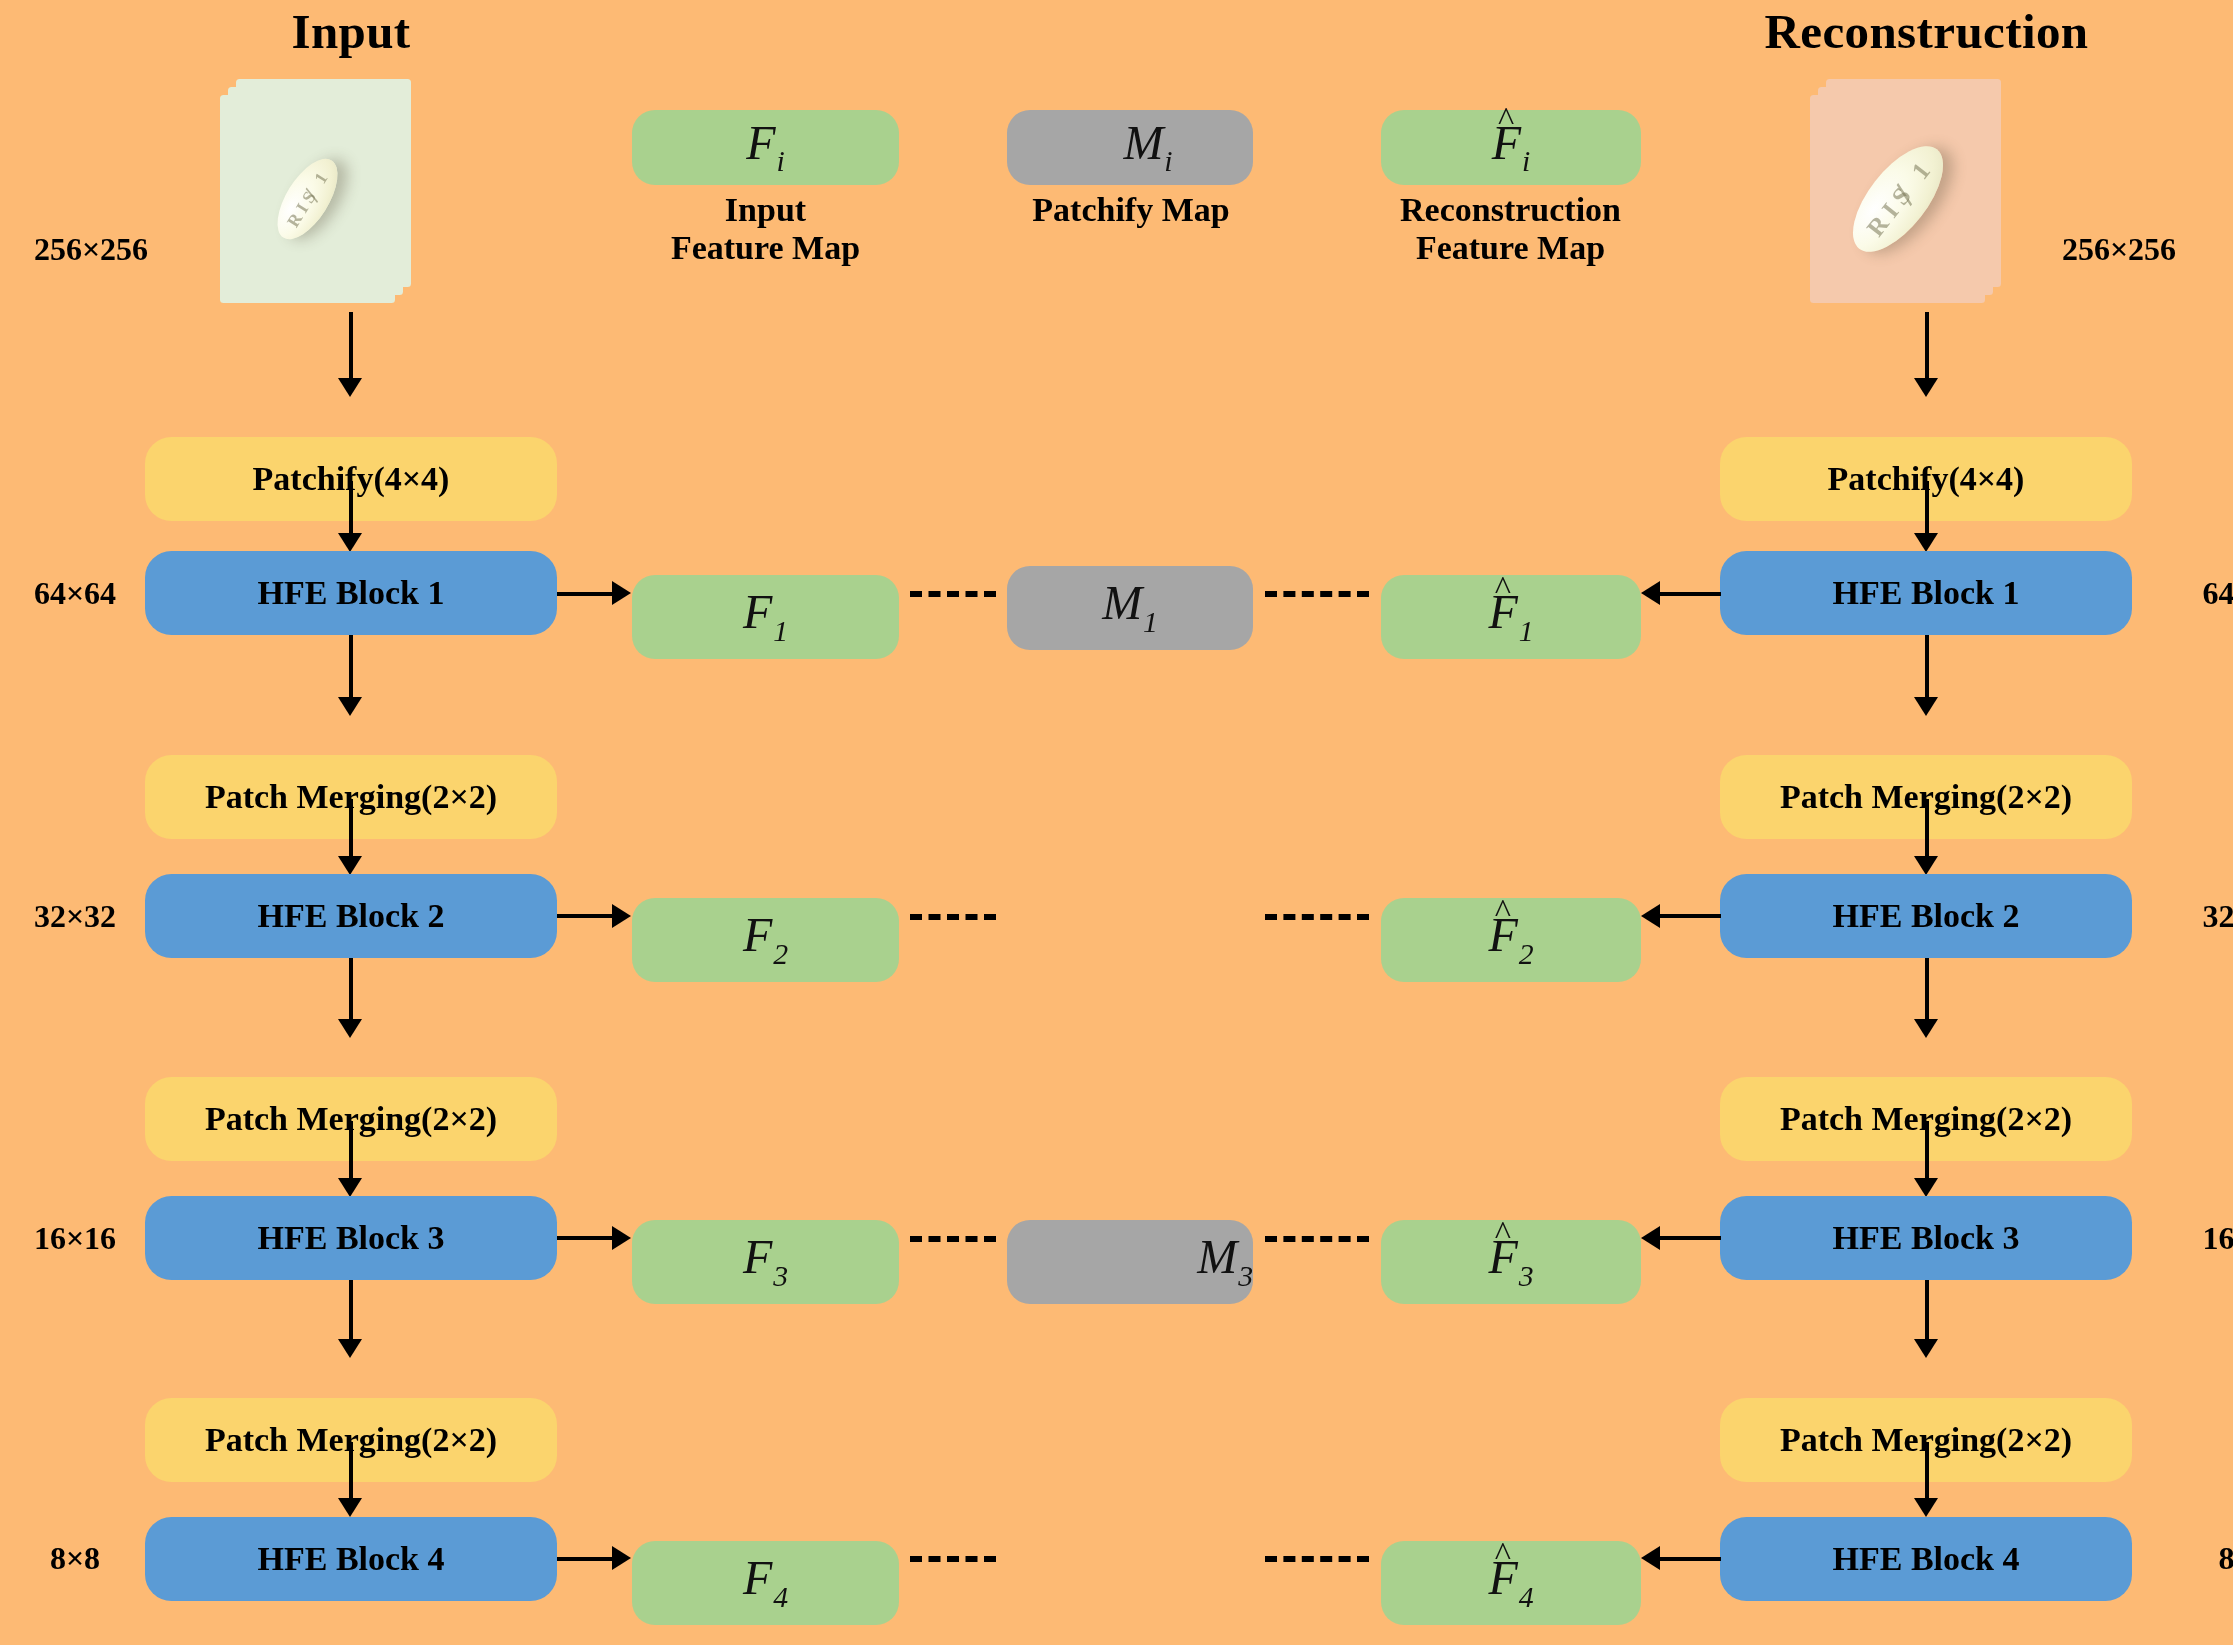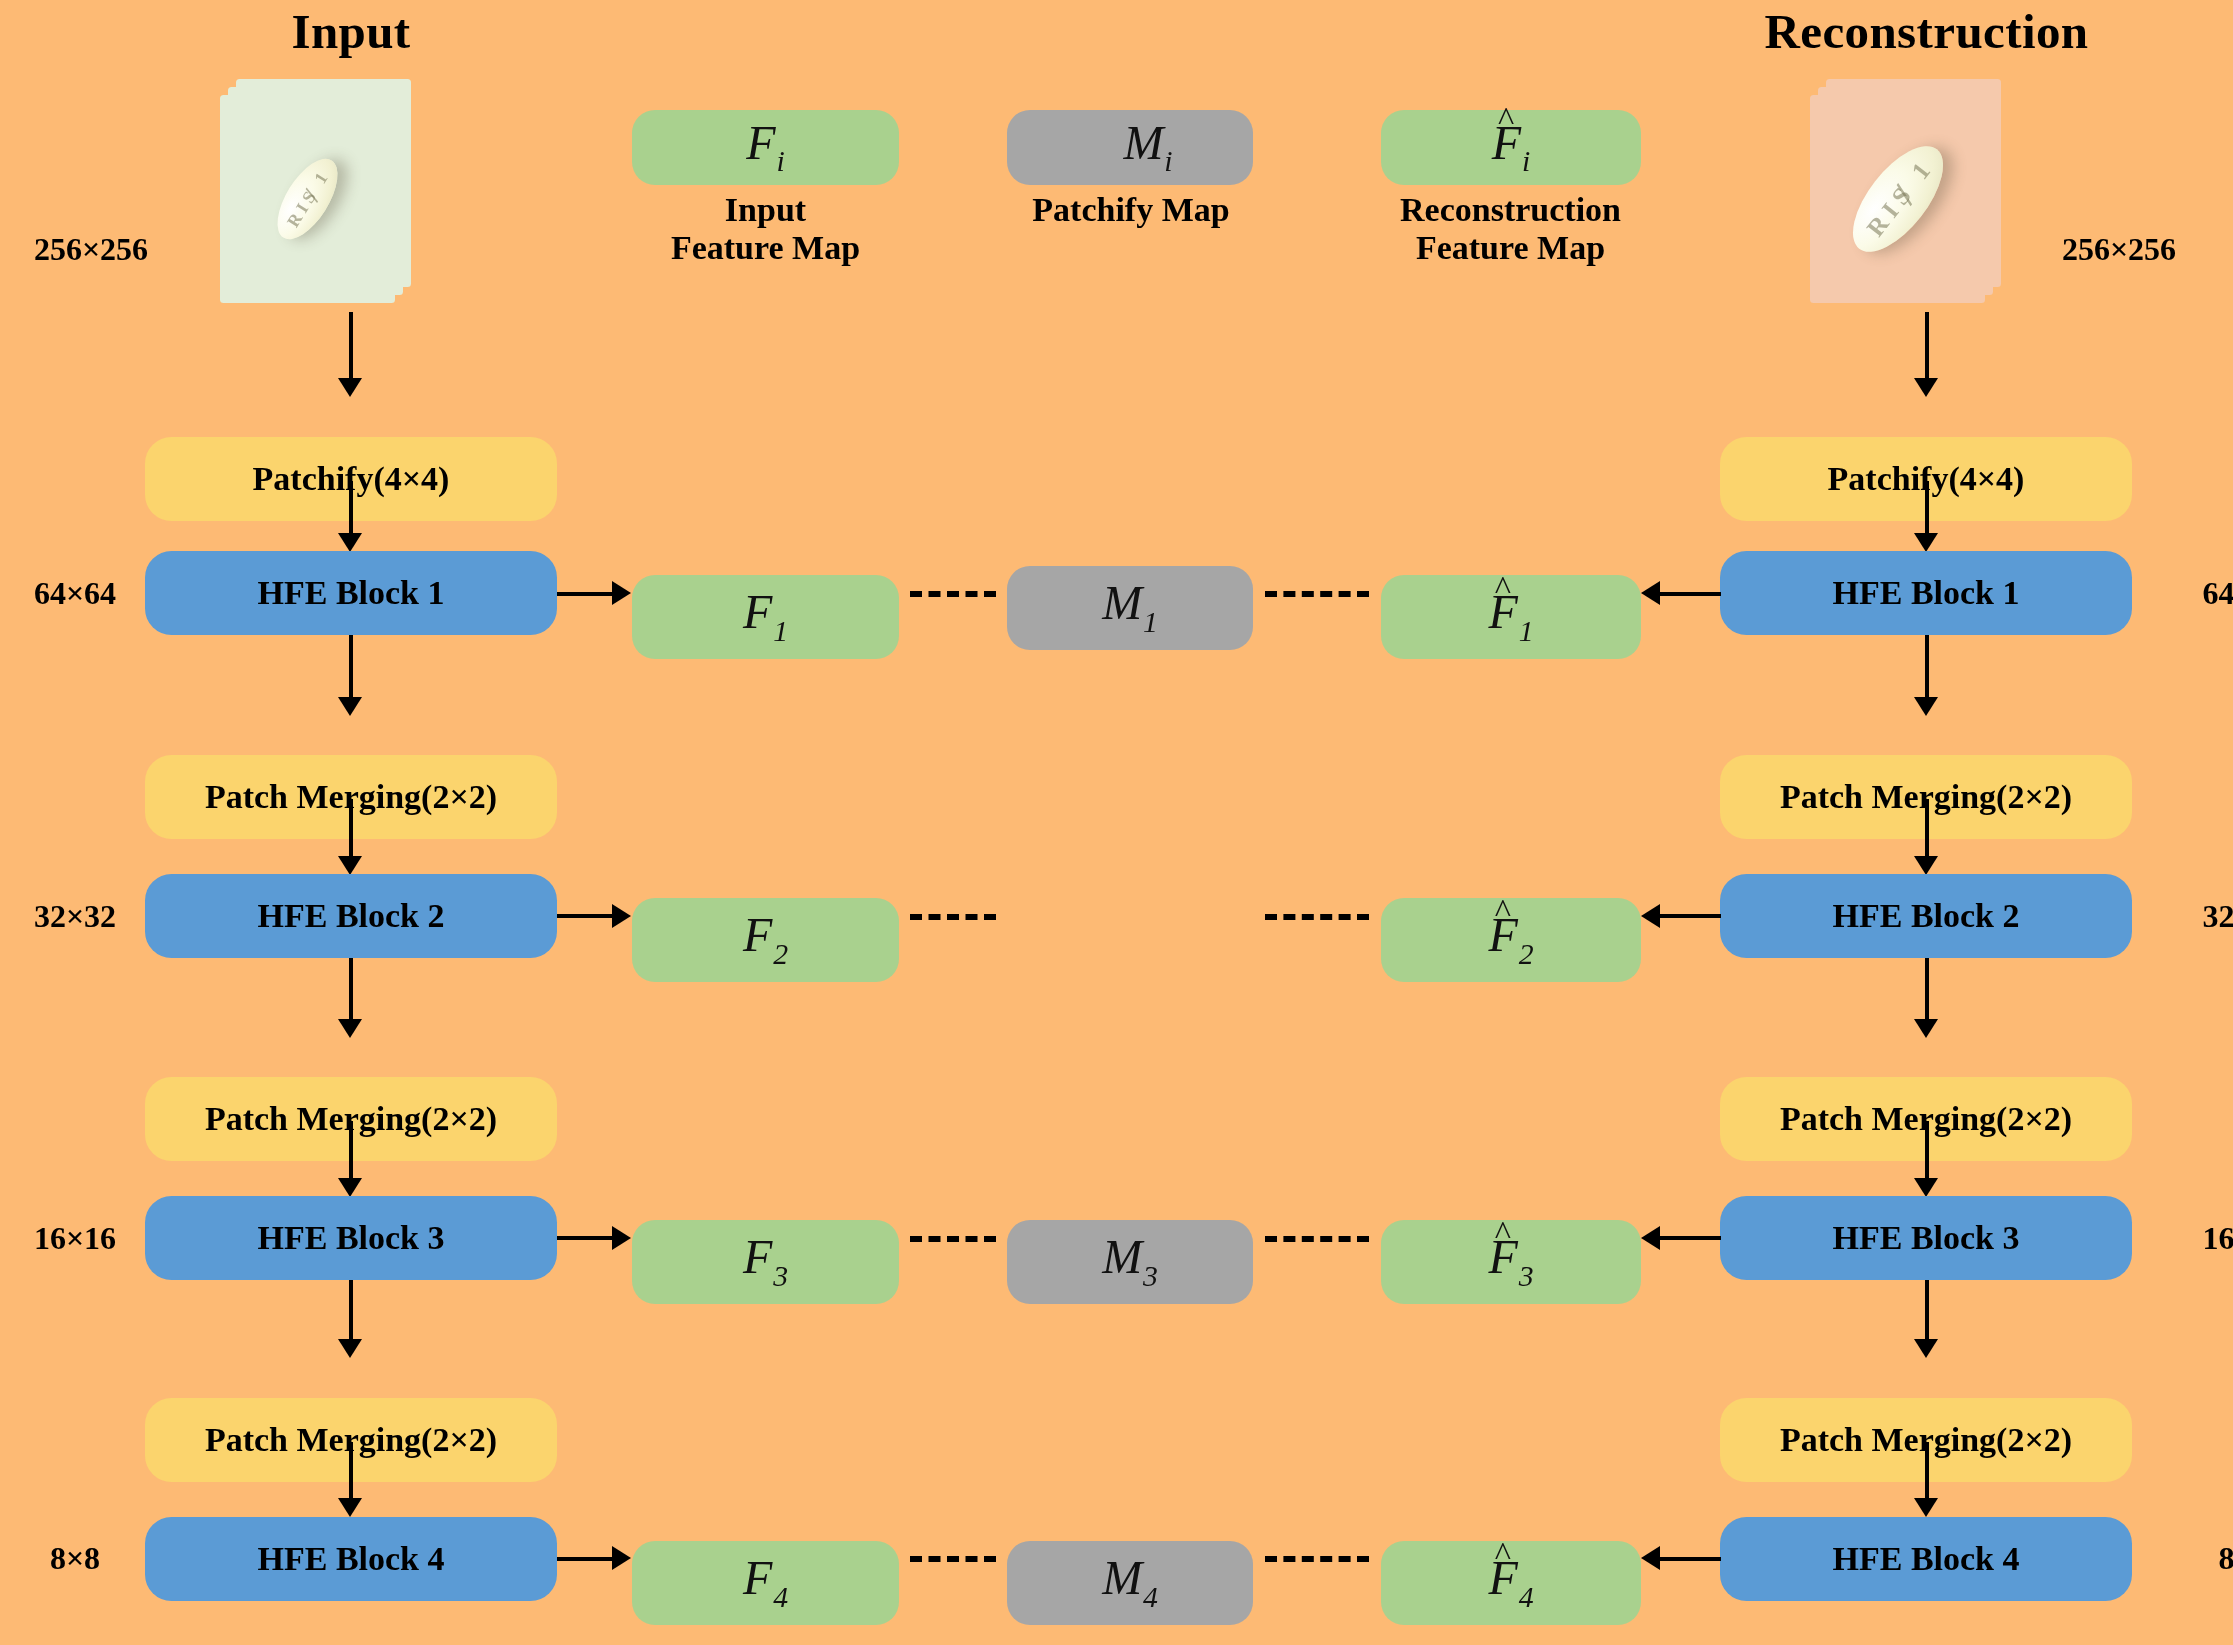--- a/index.html
+++ b/index.html
@@ -290,38 +290,35 @@
     </div>
     <div class="h-line" style="left: 557px; top: 914px; width: 59px; height: 4.4px;"></div>
     <div class="arrow-right" style="left: 612px; top: 904px;"></div>
     <div class="dash-line" style="left: 910px; top: 914px; width: 86px; height: 0px;"></div>
     <div class="dash-line" style="left: 1265px; top: 914px; width: 104px; height: 0px;"></div>
     <div class="h-line" style="left: 1657px; top: 914px; width: 64px; height: 4.4px;"></div>
     <div class="arrow-left" style="left: 1641px; top: 904px;"></div>
     <div class="mbox green abs" style="left: 632px; top: 1196px; width: 267px; height: 84px;">
       <span class="math"><span class="base">F</span><span class="sub">3</span></span>
     </div>
-    <div class="mbox gray abs" style="left: 1007px; top: 1196px; width: 246px; height: 84px;">
+    <div class="mbox gray abs" style="left: 1007px; top: 1196px; width: 246px; height: 84px; justify-content: flex-end;">
       <span class="math"><span class="base">M</span><span class="sub">3</span></span>
     </div>
     <div class="mbox green abs" style="left: 1381px; top: 1196px; width: 260px; height: 84px;">
       <span class="math"><span class="base"><span class="hat">^</span>F</span><span class="sub">3</span></span>
     </div>
     <div class="h-line" style="left: 557px; top: 1236px; width: 59px; height: 4.4px;"></div>
     <div class="arrow-right" style="left: 612px; top: 1226px;"></div>
     <div class="dash-line" style="left: 910px; top: 1236px; width: 86px; height: 0px;"></div>
     <div class="dash-line" style="left: 1265px; top: 1236px; width: 104px; height: 0px;"></div>
     <div class="h-line" style="left: 1657px; top: 1236px; width: 64px; height: 4.4px;"></div>
     <div class="arrow-left" style="left: 1641px; top: 1226px;"></div>
     <div class="mbox green abs" style="left: 632px; top: 1517px; width: 267px; height: 84px;">
       <span class="math"><span class="base">F</span><span class="sub">4</span></span>
     </div>
-    <div class="mbox gray abs" style="left: 1007px; top: 1517px; width: 246px; height: 84px;">
-      <span class="math"><span class="base">M</span><span class="sub">4</span></span>
-    </div>
     <div class="mbox green abs" style="left: 1381px; top: 1517px; width: 260px; height: 84px;">
       <span class="math"><span class="base"><span class="hat">^</span>F</span><span class="sub">4</span></span>
     </div>
     <div class="h-line" style="left: 557px; top: 1557px; width: 59px; height: 4.4px;"></div>
     <div class="arrow-right" style="left: 612px; top: 1546px;"></div>
     <div class="dash-line" style="left: 910px; top: 1556px; width: 86px; height: 0px;"></div>
     <div class="dash-line" style="left: 1265px; top: 1556px; width: 104px; height: 0px;"></div>
     <div class="h-line" style="left: 1657px; top: 1557px; width: 64px; height: 4.4px;"></div>
     <div class="arrow-left" style="left: 1641px; top: 1546px;"></div>
   </div>

